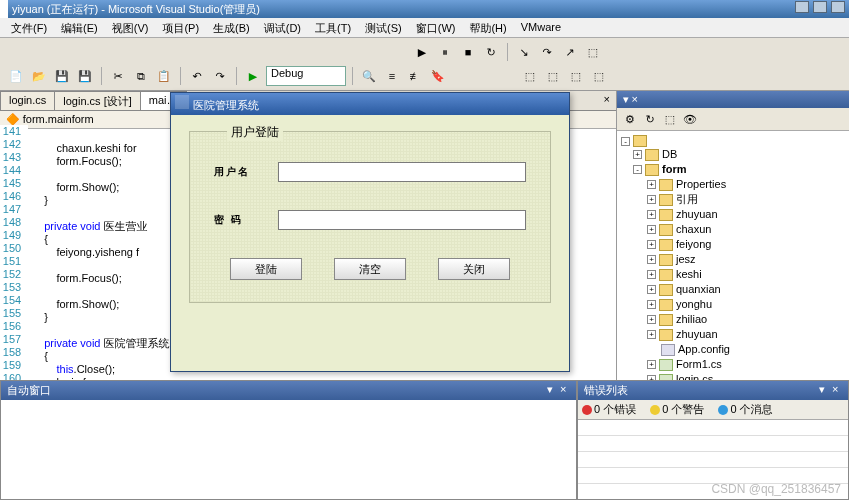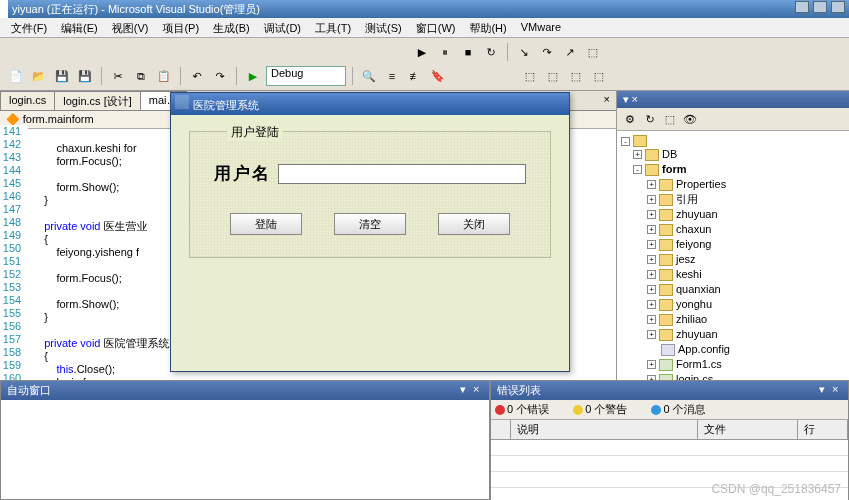--- a/index.html
+++ b/index.html
@@ -27,25 +27,25 @@
 .doc-tab.active { background:#fff; }
 .doc-tabs .close { margin-left:auto; padding:2px 6px; }
 
 .code-area { flex:1; background:#fff; position:relative; overflow:hidden; }
 .code-header { background:#f4f0e6; border-bottom:1px solid #aaa; padding:2px 6px; font-size:11px; }
 .gutter { position:absolute; left:0; top:14px; width:28px; background:#fff; text-align:center; color:#2b91af; padding-right:4px; line-height:13px; }
 .code-lines { position:absolute; left:32px; top:18px; line-height:13px; white-space:pre; font-family:Consolas,SimSun,monospace; font-size:12px; color:#000; }
 .kw { color:#0000ff; }
 
 .bottom-panes { position:absolute; left:0; bottom:0; width:100%; height:120px; display:flex; }
-.auto-pane { width:490px; border:1px solid #888; background:#fff; display:flex; flex-direction:column; }
+.auto-pane { width:577px; border:1px solid #888; background:#fff; display:flex; flex-direction:column; }
 .err-pane { flex:1; border:1px solid #888; background:#fff; display:flex; flex-direction:column; }
 .pane-title { background: linear-gradient(#5a7db8,#3a5e98); color:#fff; padding:2px 6px; display:flex; justify-content:space-between; }
 .pane-title .pbtns span { display:inline-block; width:10px; height:10px; }
-.err-toolbar { background:#eeece4; border-bottom:1px solid #aaa; padding:2px 4px; display:flex; gap:24px; }
+.err-toolbar { background:#eeece4; border-bottom:1px solid #aaa; padding:2px 4px; display:flex; gap:14px; }
 .err-toolbar span { display:inline-flex; align-items:center; gap:2px; }
 .grid-header { display:flex; background:#eee; border-bottom:1px solid #999; }
 .grid-header div { padding:2px 6px; border-right:1px solid #999; }
 .grid-body { flex:1; background:#fff; position:relative; }
 .grid-body .row { display:flex; height:16px; border-bottom:1px solid #ddd; }
 
 .solution-title { background: linear-gradient(#5a7db8,#3a5e98); color:#fff; padding:2px 6px; display:flex; justify-content:space-between; }
 .sol-toolbar { background:#eae6da; border-bottom:1px solid #aaa; padding:2px 4px; display:flex; gap:2px; }
 .sol-toolbar .tb-btn { width:18px; height:18px; }
 .tree { flex:1; overflow:auto; padding:4px 2px; background:#fff; line-height:15px; }
@@ -59,21 +59,21 @@
 .ind1 { padding-left:14px; } .ind2 { padding-left:28px; } .ind3 { padding-left:42px; }
 
 
 .dialog { position:absolute; left:170px; top:92px; width:400px; height:280px; border:1px solid #2a4a7a; background:#eaeed0; box-shadow:2px 2px 6px rgba(0,0,0,.3); }
 .dlg-title { background: linear-gradient(#5a8ad0,#2a5aa0); color:#fff; height:22px; display:flex; align-items:center; justify-content:space-between; padding:0 4px; }
 .dlg-title .ico { width:14px; height:14px; background:#fff3; display:inline-block; margin-right:4px; }
 .dlg-body { padding:16px 18px; }
 .group { border:1px solid #b8bca0; padding:30px 24px 22px; position:relative; background:#eaeed0; background-image:repeating-linear-gradient(0deg,#e2e6c6 0 1px,transparent 1px 3px),repeating-linear-gradient(90deg,#e2e6c6 0 1px,transparent 1px 3px); }
 .group-title { position:absolute; top:-8px; left:10px; background:#eaeed0; padding:0 4px; font-size:12px;margin-left:27px; }
 .frow { display:flex; align-items:center; margin-bottom:28px; }
-.frow label { width:64px; font-weight:bold; font-size:17px; font-family:SimHei,sans-serif; letter-spacing:2px; }
+.frow label { width:64px; font-weight:bold; font-size:10px; font-family:SimHei,sans-serif; letter-spacing:2px; }
 .frow input { flex:1; height:20px; border:1px solid #7a7a7a; background:#fff; padding:0 4px; }
 .btn-row { display:flex; justify-content:space-around; margin-top:26px; }
 .btn { width:72px; height:22px; border:1px solid #888; background:linear-gradient(#fff,#ddd); cursor:pointer; }
 
 .watermark { position:absolute; right:8px; bottom:4px; color:#bbb; font-size:12px; }
 
 .circ { width:10px; height:10px; border-radius:50%; display:inline-block; }
 .red { background:#d33; } .yellow { background:#ec3; } .blue { background:#39d; }
 </style>
 </head>
@@ -333,20 +333,24 @@
     <span><span class="ico"></span><span>医院管理系统</span></span>
     <span class="wbtns"><span></span><span></span><span></span></span>
   </div>
   <div class="dlg-body">
     <div class="group">
       <div class="group-title">用户登陆</div>
       <div class="frow">
         <label>用户名</label>
         <input type="text" value="" style="">
       </div>
+      <div class="frow">
+        <label>密  码</label>
+        <input type="password" value="" style="">
+      </div>
       <div class="btn-row">
         <button class="btn">登陆</button>
         <button class="btn">清空</button>
         <button class="btn">关闭</button>
       </div>
     </div>
   </div>
 </div>
 
 <div class="bottom-panes">
@@ -369,26 +373,20 @@
         </span>
       <span>
           <span class="circ yellow"></span>
           <span>0 个警告</span>
         </span>
       <span>
           <span class="circ blue"></span>
           <span>0 个消息</span>
         </span>
     </div>
-    <div class="grid-header">
-      <div style="width:20px"></div>
-      <div style="flex:1">说明</div>
-      <div style="width:100px">文件</div>
-      <div style="width:50px">行</div>
-    </div>
     <div class="grid-body">
       <div class="row"></div>
         <div class="row"></div>
         <div class="row"></div>
         <div class="row"></div>
     </div>
   </div>
 </div>
 
 <div class="watermark">CSDN @qq_251836457</div>

